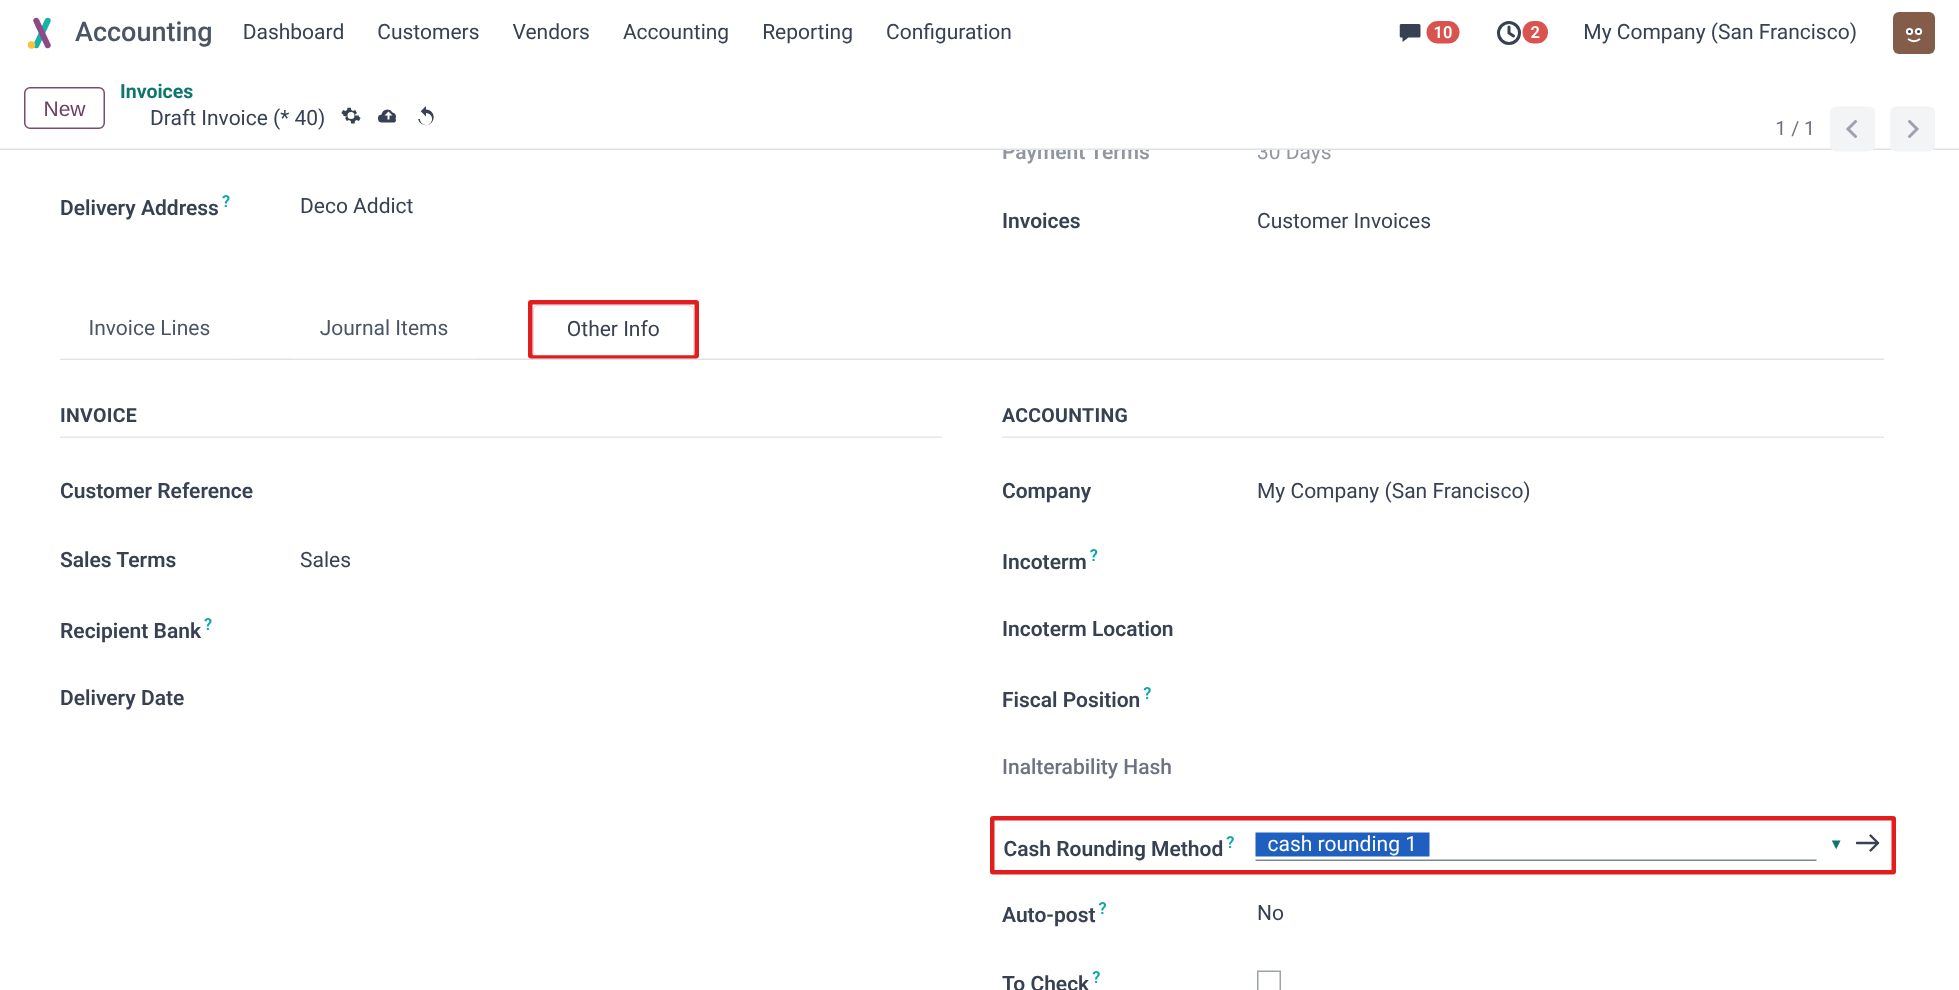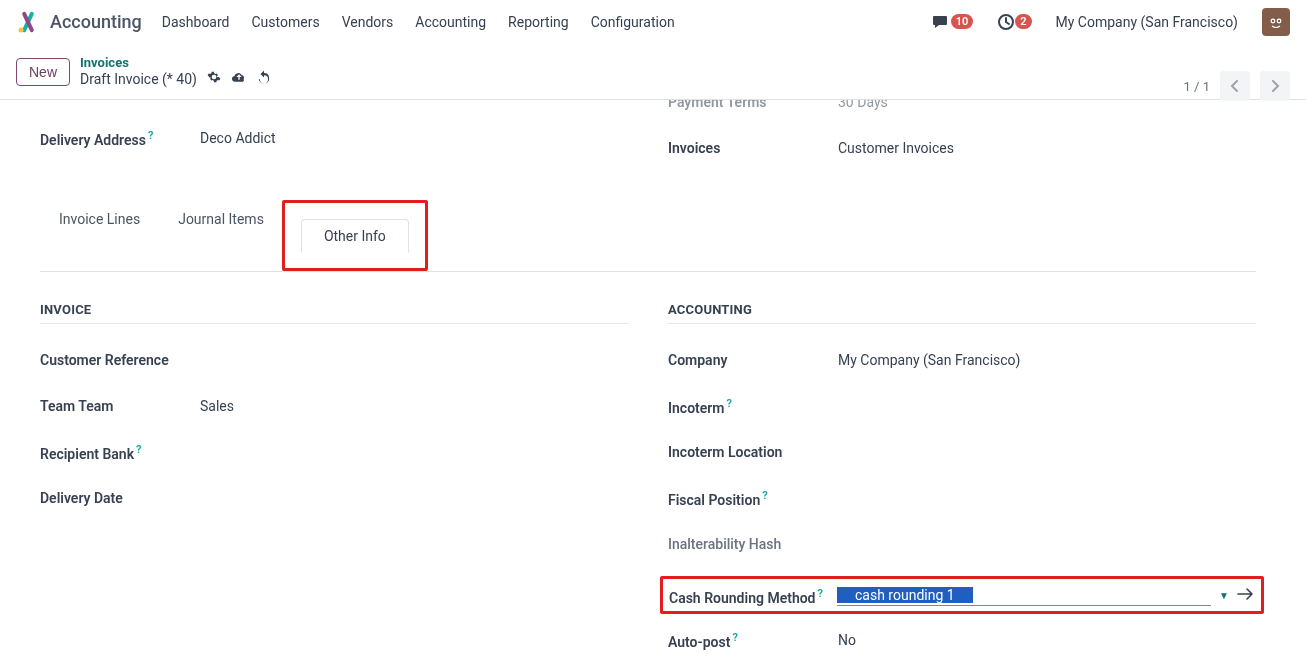--- a/index.html
+++ b/index.html
@@ -45,21 +45,21 @@
   .controlrow {
     height: 56px; display:flex; align-items:center; padding: 0 16px;
     border-bottom: 1px solid #dee2e6;
   }
   .new-btn {
     border: 1px solid #7c4a6e; color:#6b4063; background:#fff;
     padding: 5px 12px; border-radius: 4px; font-size:14px; cursor:pointer; margin-right: 10px;
   }
   .crumb { display:flex; flex-direction:column; line-height:1.2; }
   .crumb-top { color:#0f766e; font-weight:700; font-size:13px; cursor:pointer; }
-  .crumb-bottom { display:flex; align-items:center; gap:10px; color:#374151; font-size:14px; }
+  .crumb-bottom { display:flex; align-items:center; gap:10px; color:#374151; font-size:14px;margin-left:20px; }
   .crumb-icon { color:#374151; cursor:pointer; font-size:14px; }
   .pager { margin-left:auto; display:flex; align-items:center; gap:10px;margin-top:29px; }
   .pager-text { color:#6b7280; font-size:13px; }
   .pager-btn {
     width:30px; height:30px; border:none; background:#f3f4f6; border-radius:4px;
     cursor:pointer; display:inline-flex; align-items:center; justify-content:center; color:#9ca3af;
   }
   
   .scroll-area {
     position:absolute; top:100px; left:0; right:10px; bottom:0;
@@ -70,48 +70,48 @@
   .col { flex:1; }
   .field-row { display:flex; align-items:center; margin-bottom: 18px; min-height:28px; }
   .field-label { width: 160px; color:#374151; font-weight:600; font-size:14px; }
   .field-label.wide { width: 170px; }
   .field-value { color:#374151; font-size:14px; }
   .help-q { color:#0ea5a5; font-size:11px; vertical-align: super; margin-left:2px; font-weight:600; }
   .group-head {
     font-size:13px; font-weight:700; color:#374151; letter-spacing:0.2px;
     border-bottom: 1px solid #e5e7eb; padding-bottom: 6px; margin: 30px 0 22px 0;
   }
-  .tabs { display:flex; border-bottom:1px solid #dee2e6; margin-top: 20px; }
+  .tabs { display:flex; border-bottom:1px solid #dee2e6; margin-top: 20px; gap: 35px; }
   .tab {
     padding: 10px 18px; color:#4b5563; font-size:14px; cursor:pointer;
     border:1px solid transparent; border-bottom:none; background:#fff;
   }
   .tab.active {
     border:1px solid #dee2e6; border-bottom:1px solid #fff; border-radius:4px 4px 0 0;
     margin-bottom:-1px; color:#374151;
   }
-  .tab-hl { border:3px solid #e11d1d; padding:16px; border-radius:2px; margin-left:-1px; }
+  .tab-hl { border:3px solid #e11d1d; padding:0; border-radius:2px; margin-left:-1px; }
   .tab-hl .tab { padding: 8px 22px; }
   .mini-avatar {
     width:26px;height:26px;border-radius:4px;background:#845d4a;display:inline-flex;
     align-items:center;justify-content:center;color:#fff;font-size:14px;margin-right:10px;
   }
   .hash-label { color:#6b7280; font-weight:500; }
   .rounding-row {
     border:3px solid #e11d1d; border-radius:2px; padding: 6px 6px 2px 6px;
     margin: 6px -8px 12px -8px; display:flex; align-items:flex-start;
   }
   .rounding-label { width:168px; color:#374151; font-weight:600; font-size:14px; line-height:1.3; padding:2px 0; }
   .rounding-input-wrap { flex:1; display:flex; align-items:center; gap:8px; }
   .rounding-input {
     flex:1; border:none; border-bottom:1px solid #7a8794; padding:2px 0;
     font-size:14px; outline:none; position: relative;
   }
   .rounding-input .sel {
-    background:#1e5fbf; color:#fff; padding:0 18px;
+    background:#1e5fbf; color:#fff; padding:0 8px;
   }
   .caret-down { color:#0f766e; font-size:10px; cursor:pointer; }
   .arrow-right-thin { color:#374151; cursor:pointer; }
   .checkbox { width:16px;height:16px;border:1px solid #9ca3af;display:inline-block; }
   
   .scroll-area::-webkit-scrollbar { width: 12px; }
   .scroll-area::-webkit-scrollbar-thumb { background:#c4c8cc; border-radius:6px; }
   .scroll-area::-webkit-scrollbar-track { background:transparent; }
 </style>
 </head>
@@ -235,21 +235,21 @@
     <div class="two-col">
 
       <div class="col">
         <div class="group-head">INVOICE</div>
 
         <div class="field-row">
           <span class="field-label">Customer Reference</span>
           <span class="field-value"></span>
         </div>
         <div class="field-row">
-          <span class="field-label">Team Team</span>
+          <span class="field-label">Sales Terms</span>
           <span class="field-value">Sales</span>
         </div>
         <div class="field-row">
           <span class="field-label">
             <span>Recipient Bank</span><span class="help-q">?</span>
           </span>
           <span class="field-value"></span>
         </div>
         <div class="field-row">
           <span class="field-label">Delivery Date</span>

